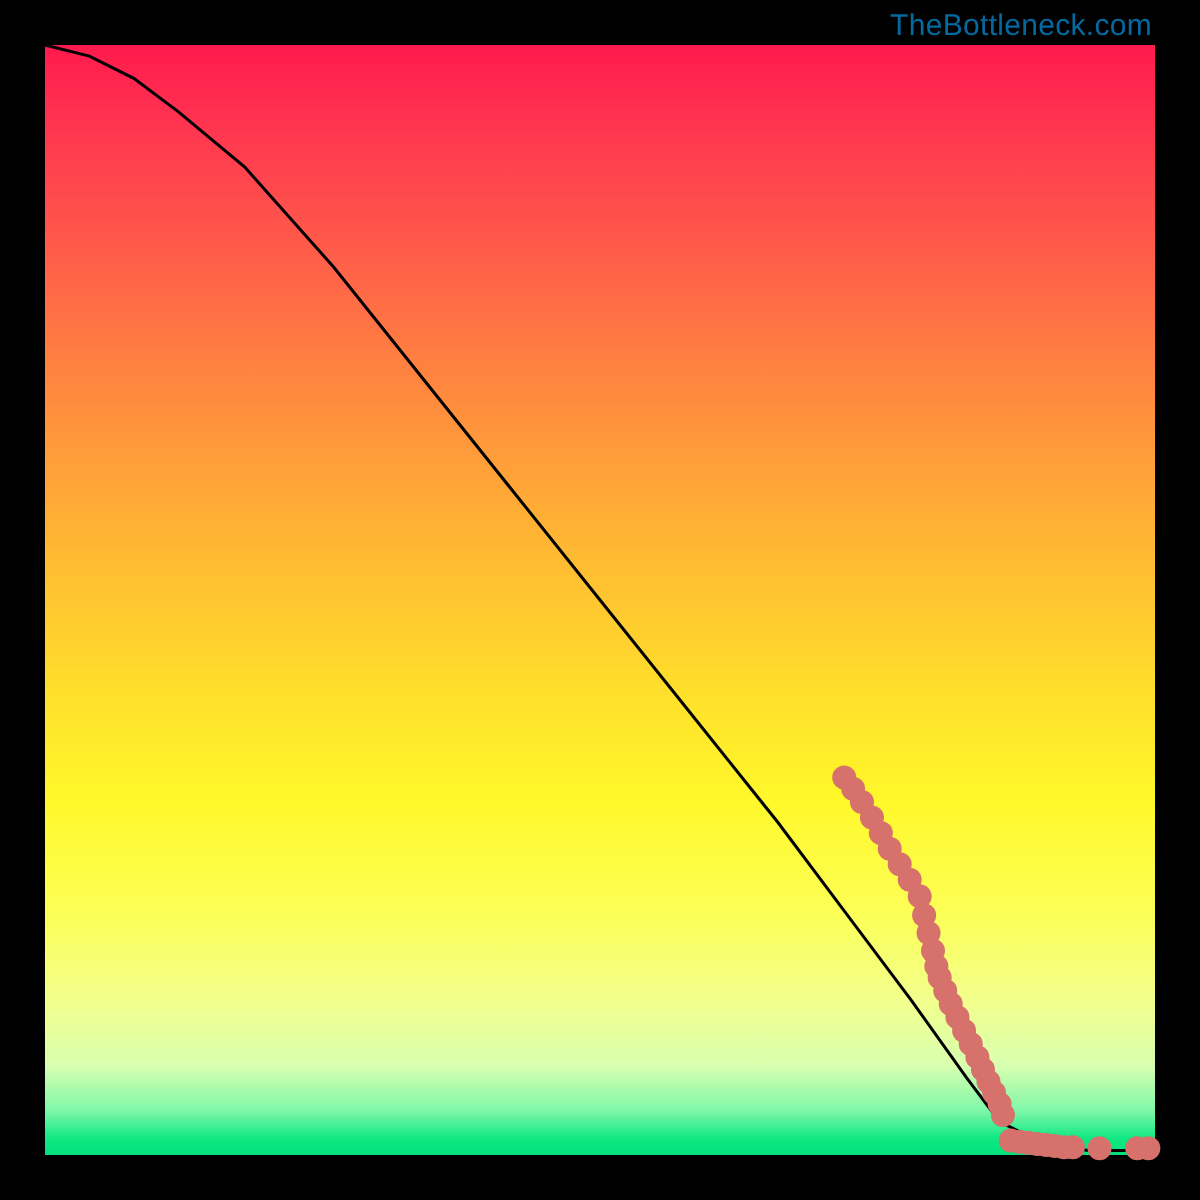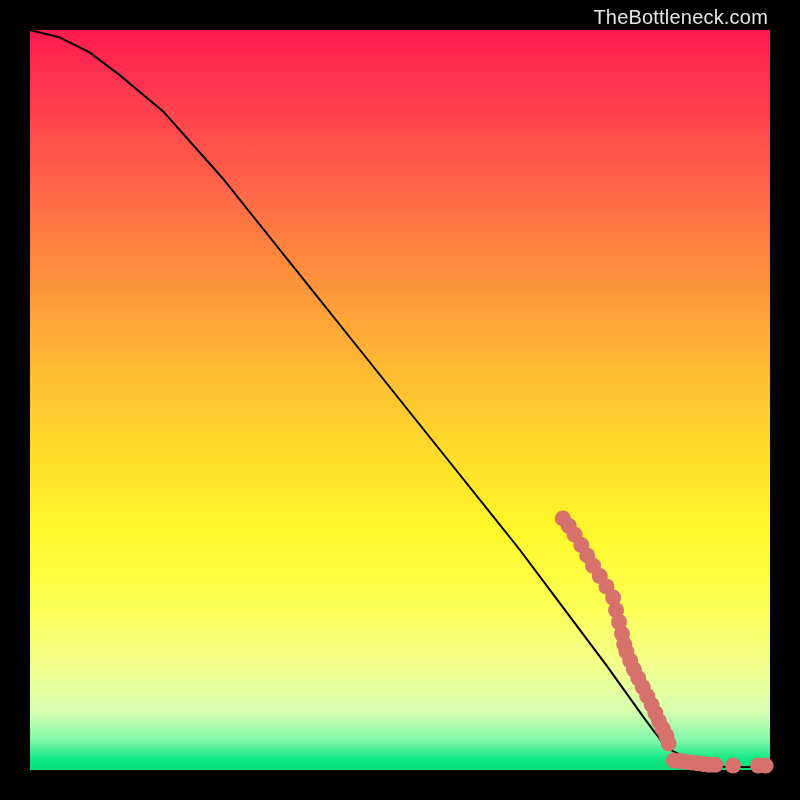--- a/index.html
+++ b/index.html
@@ -36,21 +36,21 @@
       #d8ffb0 92%,
       #7ff7a8 96%,
       #10e884 98.5%,
       #00e07a 100%
     );
   }
   .attribution {
     position: absolute;
     right: 32px;
     top: 6px;
-    color: #e5e5e5;
+    color: #0369a1;
     font-size: 20px;
     font-weight: 500;
     letter-spacing: 0.2px;
   }
   svg.overlay {
     position: absolute;
     left: 30px;
     top: 30px;
     width: 740px;
     height: 740px;

